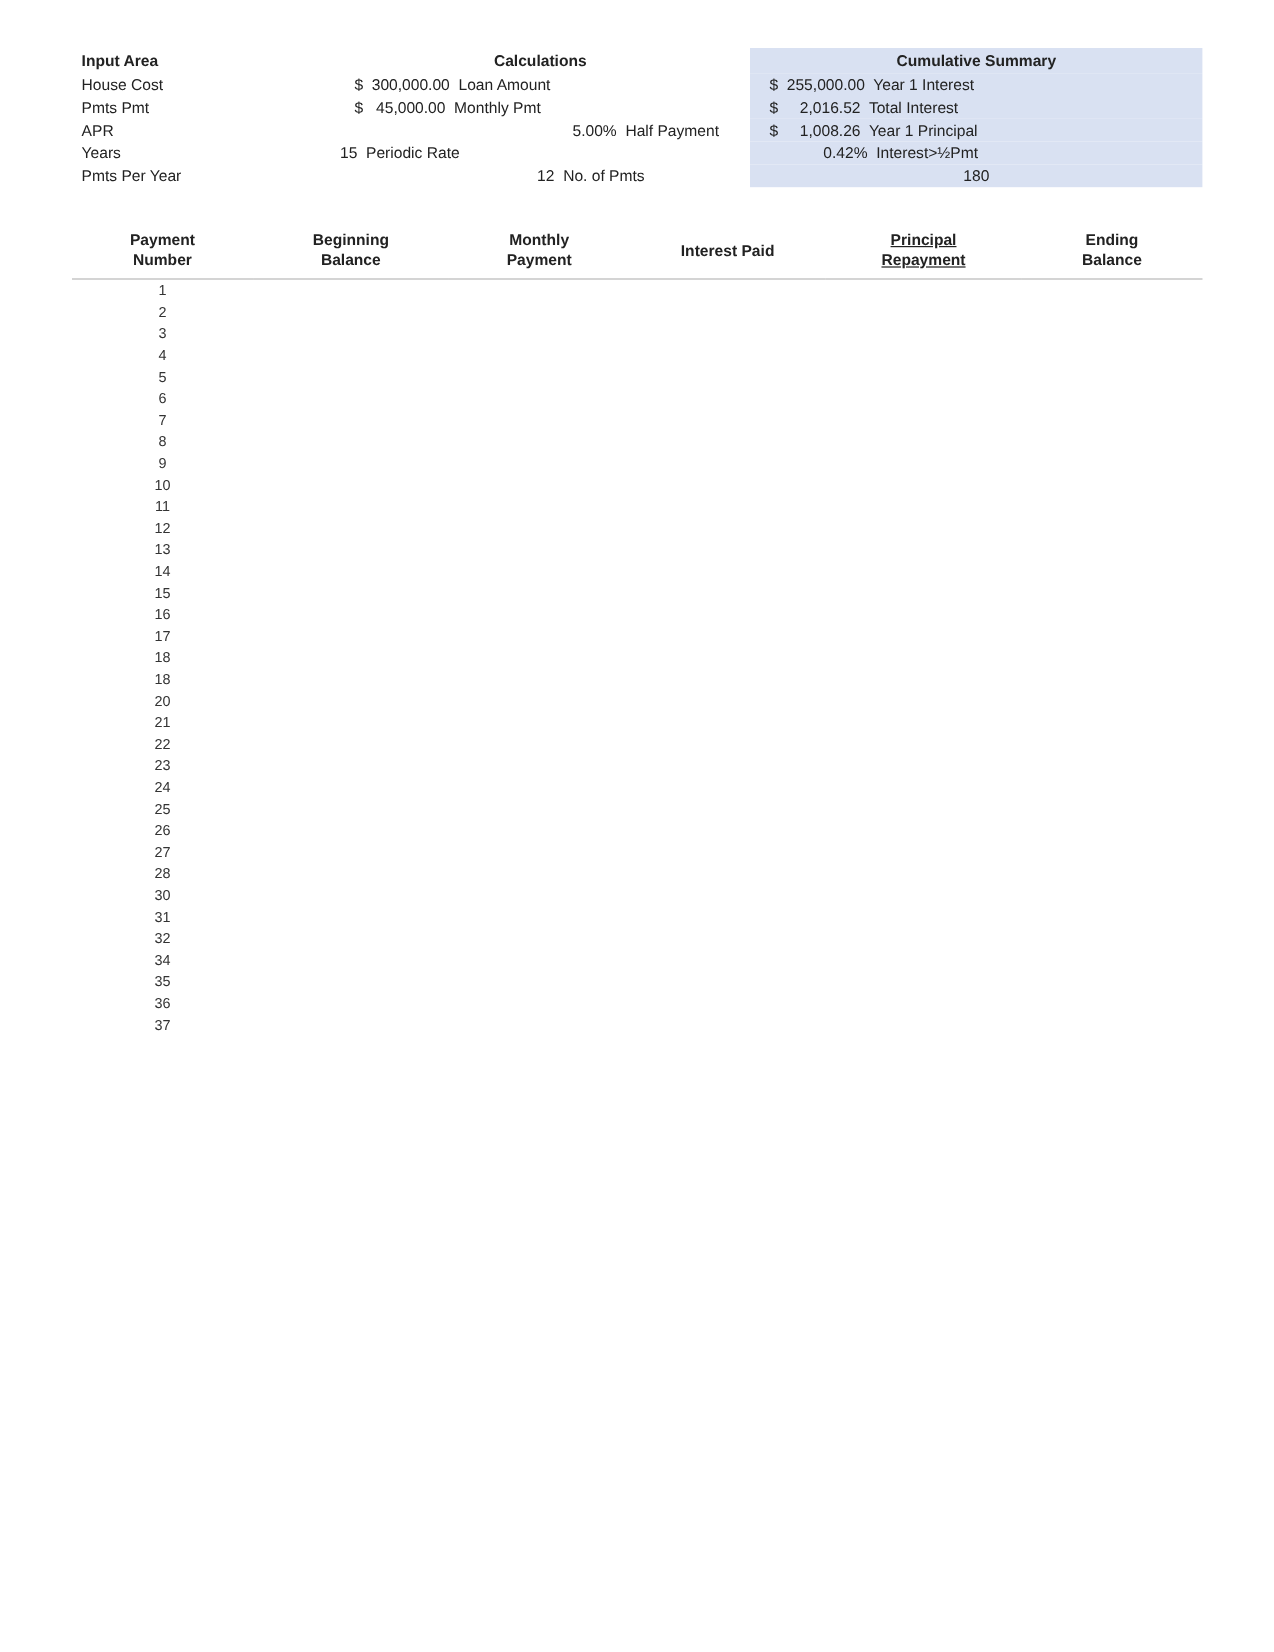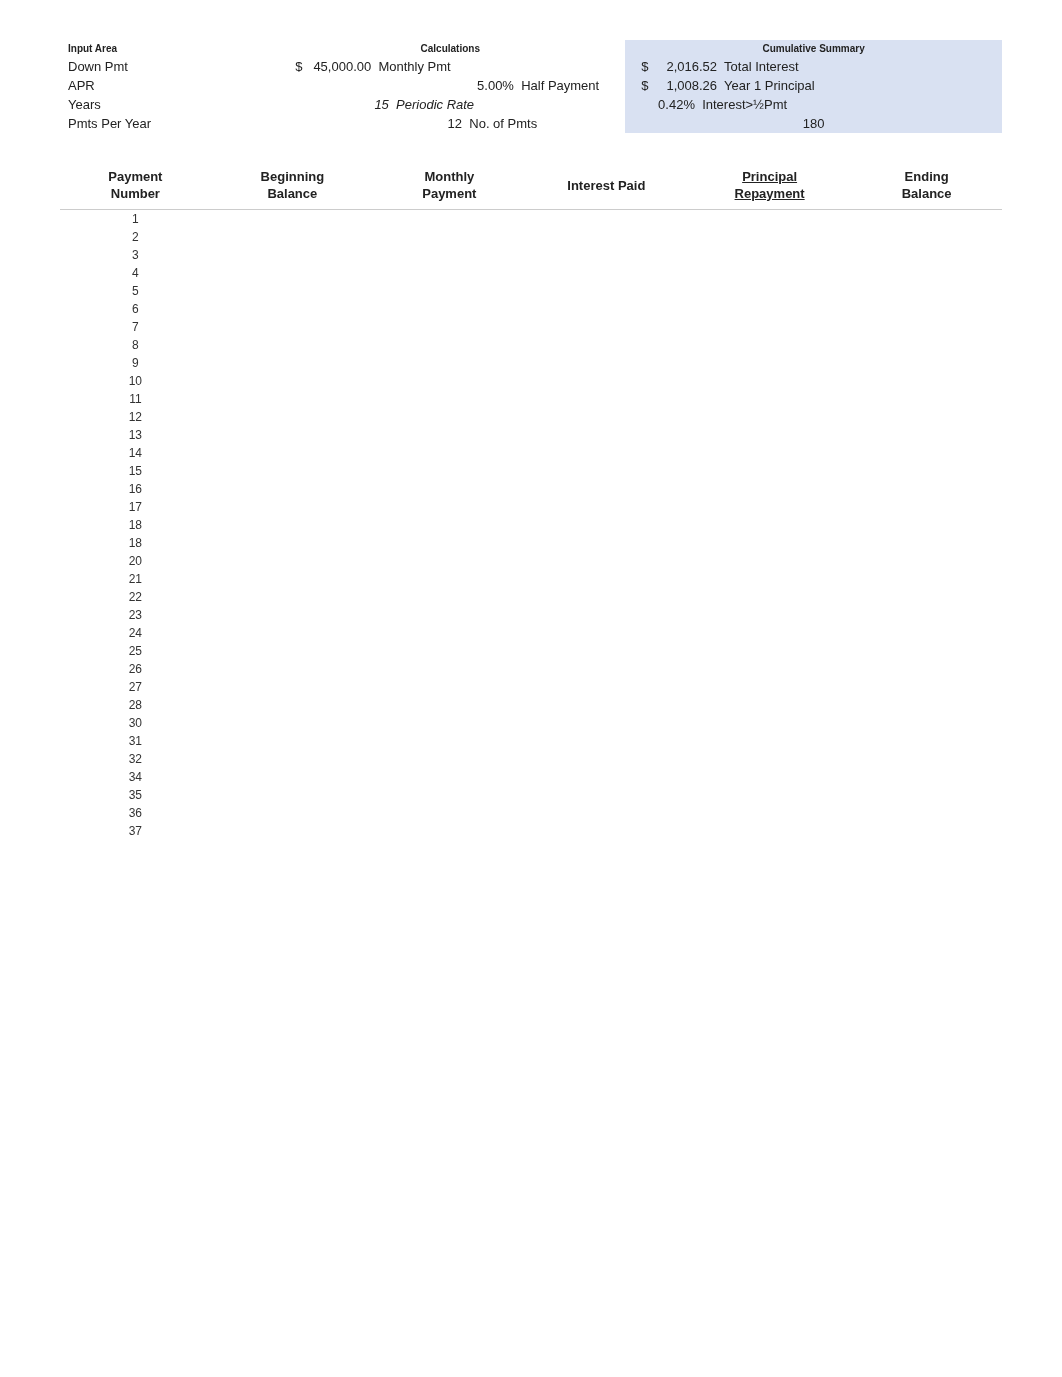--- a/index.html
+++ b/index.html
@@ -18,21 +18,21 @@
       width: 100%;
       border-collapse: collapse;
       margin-bottom: 30px;
     }
     .info-table td {
       padding: 3px 8px;
       vertical-align: top;
     }
     .info-section-header {
       font-weight: bold;
-      font-size: 10px;
+      font-size: 13px;
     }
     .highlight-bg {
       background-color: #d9e1f2;
       margin-left: 35px;
     }
     .section-col {
       width: 160px;
     }
     .calc-col {
       width: 260px;
@@ -76,43 +76,52 @@
 <body>
 
 <table class="info-table">
   <tbody>
       <tr>
     <td class="section-col info-section-header">Input Area</td>
     <td class="calc-col info-section-header" style="text-align:center;">Calculations</td>
     <td class="cum-col info-section-header highlight-bg" style="text-align:center;">Cumulative Summary</td>
   </tr>
   <tr class="info-row">
-    <td>Down Pmt</td>
+    <td>House Cost</td>
+    <td style="text-align:left; padding-left: 20px;">
+      $&nbsp;&nbsp;300,000.00&nbsp; Loan Amount
+    </td>
+    <td class="highlight-bg" style="padding-left:16px;">
+      $&nbsp;&nbsp;255,000.00&nbsp; Year 1 Interest
+    </td>
+  </tr>
+  <tr class="info-row">
+    <td>Pmts Pmt</td>
     <td style="padding-left: 20px;">
       $&nbsp;&nbsp;&nbsp;45,000.00&nbsp; Monthly Pmt
     </td>
     <td class="highlight-bg" style="padding-left:16px;">
       $&nbsp;&nbsp;&nbsp;&nbsp;&nbsp;2,016.52&nbsp; Total Interest
     </td>
   </tr>
   <tr class="info-row">
     <td>APR</td>
     <td style="text-align:right; padding-right: 26px;">
       5.00%&nbsp; Half Payment
     </td>
     <td class="highlight-bg" style="padding-left:16px;">
       $&nbsp;&nbsp;&nbsp;&nbsp;&nbsp;1,008.26&nbsp; Year 1 Principal
     </td>
   </tr>
   <tr class="info-row">
     <td>Years</td>
-    <td style="text-align:center; padding-right: 60px; font-style: italic;">
+    <td style="text-align:left; padding-right: 60px;">
       15&nbsp; Periodic Rate
     </td>
-    <td class="highlight-bg" style="padding-left:4px;">
+    <td class="highlight-bg" style="padding-left:32px;">
       &nbsp;&nbsp;&nbsp;&nbsp;&nbsp;&nbsp;&nbsp;&nbsp;0.42%&nbsp; Interest&gt;½Pmt
     </td>
   </tr>
   <tr class="info-row">
     <td>Pmts Per Year</td>
     <td style="text-align:right; padding-right: 88px;">
       12&nbsp; No. of Pmts
     </td>
     <td class="highlight-bg" style="text-align:center;">
       180

